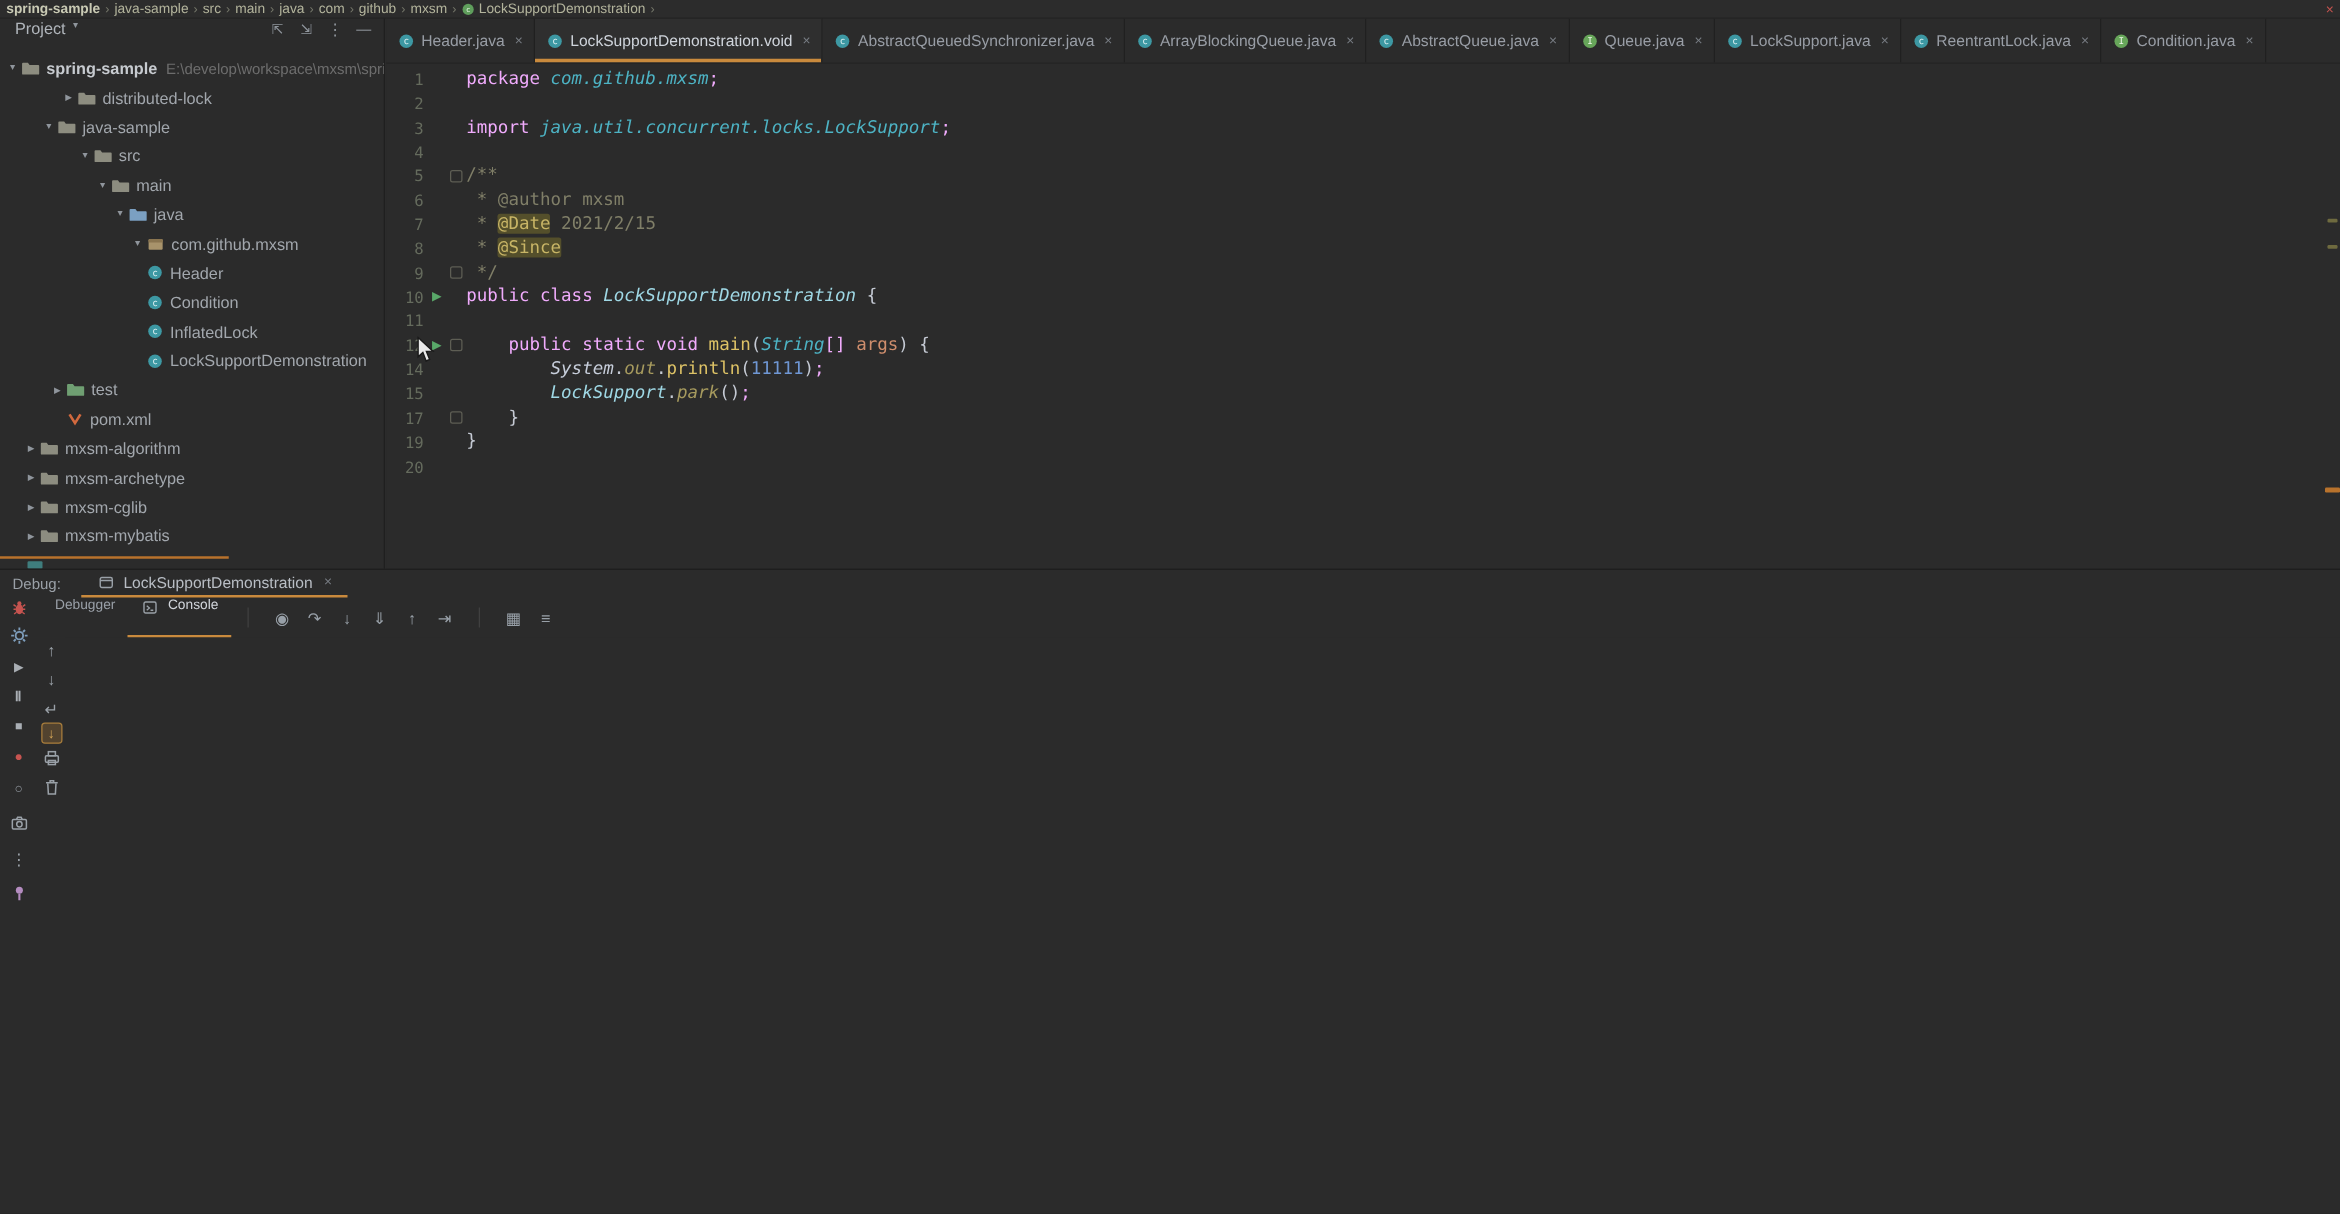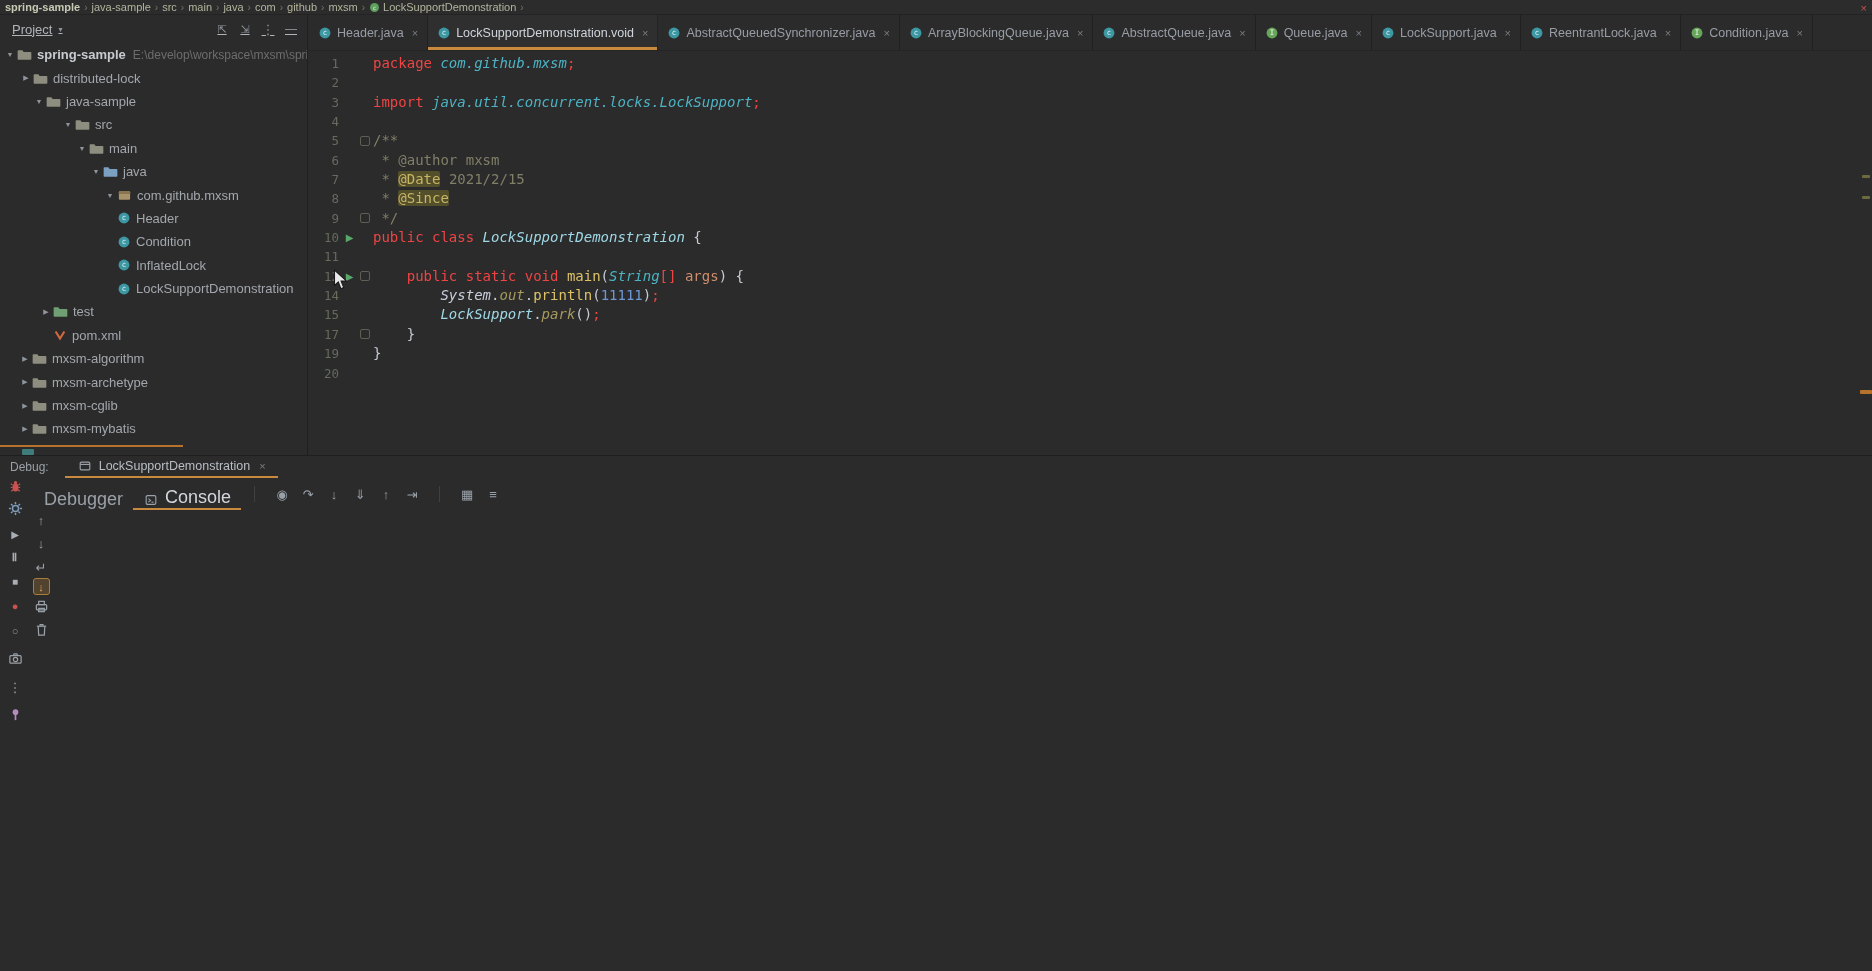--- a/index.html
+++ b/index.html
@@ -8,21 +8,21 @@
 
   
   #navbar{position:absolute;left:0;top:0;width:100%;height:15px;background:#2c2c2c;border-bottom:1px solid #232323;display:flex;align-items:center;padding-left:5px;font-size:11px;color:#b3b49c;box-sizing:border-box;white-space:nowrap;}
   .crumb{display:flex;align-items:center;gap:3px;}
   .crumb.first{font-weight:bold;color:#c9cab4;}
   .crumb-sep{margin:0 4px;color:#75776a;font-size:10px;}
   #win-close{position:absolute;right:5px;top:0;height:15px;display:flex;align-items:center;color:#c75450;font-size:11px;z-index:40;}
 
   
   #project-panel{position:absolute;left:0;top:15px;width:308px;height:440px;background:#2b2b2b;border-right:1px solid #1f1f1f;box-sizing:border-box;overflow:hidden;}
-  #project-header{height:28px;display:flex;align-items:center;padding:0 8px 0 12px;font-size:13px;color:#b0b5bb;gap:4px;text-decoration:underline;}
+  #project-header{height:28px;display:flex;padding:0 8px 0 12px;font-size:13px;color:#b0b5bb;gap:4px;}
   #project-header .spacer{flex:1;}
   #project-header .gicon{width:16px;height:16px;color:#8f959c;}
   #ph-chevron{font-size:8px;color:#8f959c;margin-left:2px;}
   #tree{position:absolute;top:28px;left:0;right:0;}
   .tree-row{display:flex;align-items:center;height:23.4px;font-size:13px;color:#a2a7ad;white-space:nowrap;box-sizing:border-box;}
   .tree-chevron{width:12px;font-size:7px;color:#8f959c;text-align:center;flex:none;}
   .tree-icon{margin:0 5px 0 1px;flex:none;display:flex;align-items:center;}
   .tree-label.bold{font-weight:bold;color:#c7cbd0;}
   .tree-suffix{color:#6d6d6d;margin-left:7px;font-size:12px;}
   #tree-orange-line{position:absolute;left:0;top:430px;width:183px;height:2px;background:#b8722c;}
@@ -37,39 +37,39 @@
   #code{position:absolute;left:0;top:36px;right:0;bottom:0;padding-top:3px;}
   .code-line{display:flex;height:19.35px;align-items:center;}
   .code-line.current{background:#3c3a2e;}
   .code-line.current .ln{color:#9ea58e;}
   .ln{width:30px;flex:none;text-align:right;font:12.5px/19.35px "DejaVu Sans Mono",monospace;color:#656b5d;padding-right:3px;}
   .run-cell{width:15px;flex:none;text-align:center;}
   .run-icon{color:#59a869;font-size:10px;line-height:19.35px;}
   .fold-cell{width:16px;flex:none;display:flex;justify-content:center;align-items:center;}
   .foldbox{width:8px;height:8px;border:1px solid #5e5e54;border-radius:2px;}
   .code-text{flex:1;white-space:pre;font:14px/19.35px "DejaVu Sans Mono",monospace;color:#c5cad4;}
-  .tok-kw{color:#ef4444;}
+  .tok-kw{color:#f0abfc;}
   .tok-ns{color:#4db3c4;font-style:italic;}
   .tok-cls{color:#9fd8e5;font-style:italic;}
   .tok-fn{color:#ddc266;}
   .tok-fld{color:#a69a5e;font-style:italic;}
   .tok-sys{color:#c7cedb;font-style:italic;}
   .tok-num{color:#6f97d4;}
   .tok-pl{color:#c5cad4;}
   .tok-cm{color:#807f68;}
   .tok-cmh{color:#c8b566;background:#544f2b;border-radius:2px;}
   .tok-arg{color:#cf8e6d;}
   .stripe-mark{position:absolute;border-radius:1px;}
 
   
   #debug-panel{position:absolute;left:0;top:455px;right:0;bottom:0;background:#2b2b2b;border-top:1px solid #1e1e1e;box-sizing:border-box;}
   #debug-row1{height:22px;display:flex;align-items:center;padding-left:10px;font-size:12px;color:#9aa0a7;}
   .session-tab{display:flex;align-items:center;gap:6px;margin-left:16px;padding:0 12px;height:22px;border-bottom:2px solid #c98a3d;box-sizing:border-box;color:#b9bec5;font-size:12.5px;}
   #debug-row2{height:32px;display:flex;align-items:center;padding-left:34px;}
-  .dbg-tab{display:flex;align-items:flex-end;gap:6px;height:32px;padding:0 10px;font-size:18px;color:#9aa0a8;box-sizing:border-box;}
+  .dbg-tab{display:flex;align-items:flex-start;gap:6px;height:32px;padding:0 10px;font-size:11px;color:#9aa0a8;box-sizing:border-box;}
   .dbg-tab.active{color:#d2d6dc;border-bottom:2px solid #c98a3d;}
   #debug-toolbar{display:flex;align-items:center;gap:10px;margin-left:4px;}
   #debug-toolbar .gicon{color:#98a0a8;font-size:13px;}
   .vsep{width:1px;height:16px;background:#404040;margin:0 9px;}
   #debug-left-toolbar{position:absolute;left:0;top:22px;width:30px;display:flex;flex-direction:column;align-items:center;}
   #debug-left-toolbar .gicon{margin-bottom:6px;}
   #debug-left-toolbar .gicon:nth-child(2){margin-bottom:10px;}
   #debug-left-toolbar .gicon:nth-child(3){margin-bottom:7px;}
   #debug-left-toolbar .gicon:nth-child(4){margin-bottom:8px;}
   #debug-left-toolbar .gicon:nth-child(5){margin-bottom:9px;}
@@ -167,21 +167,21 @@
         <div class="tree-row" style="padding-left: 4px;">
           <span class="tree-chevron">▼</span>
           <span class="tree-icon">
             <svg viewBox="0 0 16 16" width="15" height="15">
               <path d="M1.5 3.5 h4.2 l1.4 1.8 h7.4 a0.8 0.8 0 0 1 0.8 0.8 v6.6 a0.8 0.8 0 0 1 -0.8 0.8 h-13 a0.8 0.8 0 0 1 -0.8 -0.8 v-8.4 a0.8 0.8 0 0 1 0.8 -0.8 z" fill="#8d8d80"></path>
             </svg>
           </span>
           <span class="tree-label bold">spring-sample</span>
           <span class="tree-suffix">E:\develop\workspace\mxsm\spring-sa</span>
         </div>
-        <div class="tree-row" style="padding-left: 20px;">
+        <div class="tree-row" style="padding-left: 49px;">
           <span class="tree-chevron">▶</span>
           <span class="tree-icon">
             <svg viewBox="0 0 16 16" width="15" height="15">
               <path d="M1.5 3.5 h4.2 l1.4 1.8 h7.4 a0.8 0.8 0 0 1 0.8 0.8 v6.6 a0.8 0.8 0 0 1 -0.8 0.8 h-13 a0.8 0.8 0 0 1 -0.8 -0.8 v-8.4 a0.8 0.8 0 0 1 0.8 -0.8 z" fill="#8d8d80"></path>
             </svg>
           </span>
           <span class="tree-label">distributed-lock</span>
         </div>
         <div class="tree-row" style="padding-left: 33px;">
           <span class="tree-chevron">▼</span>

